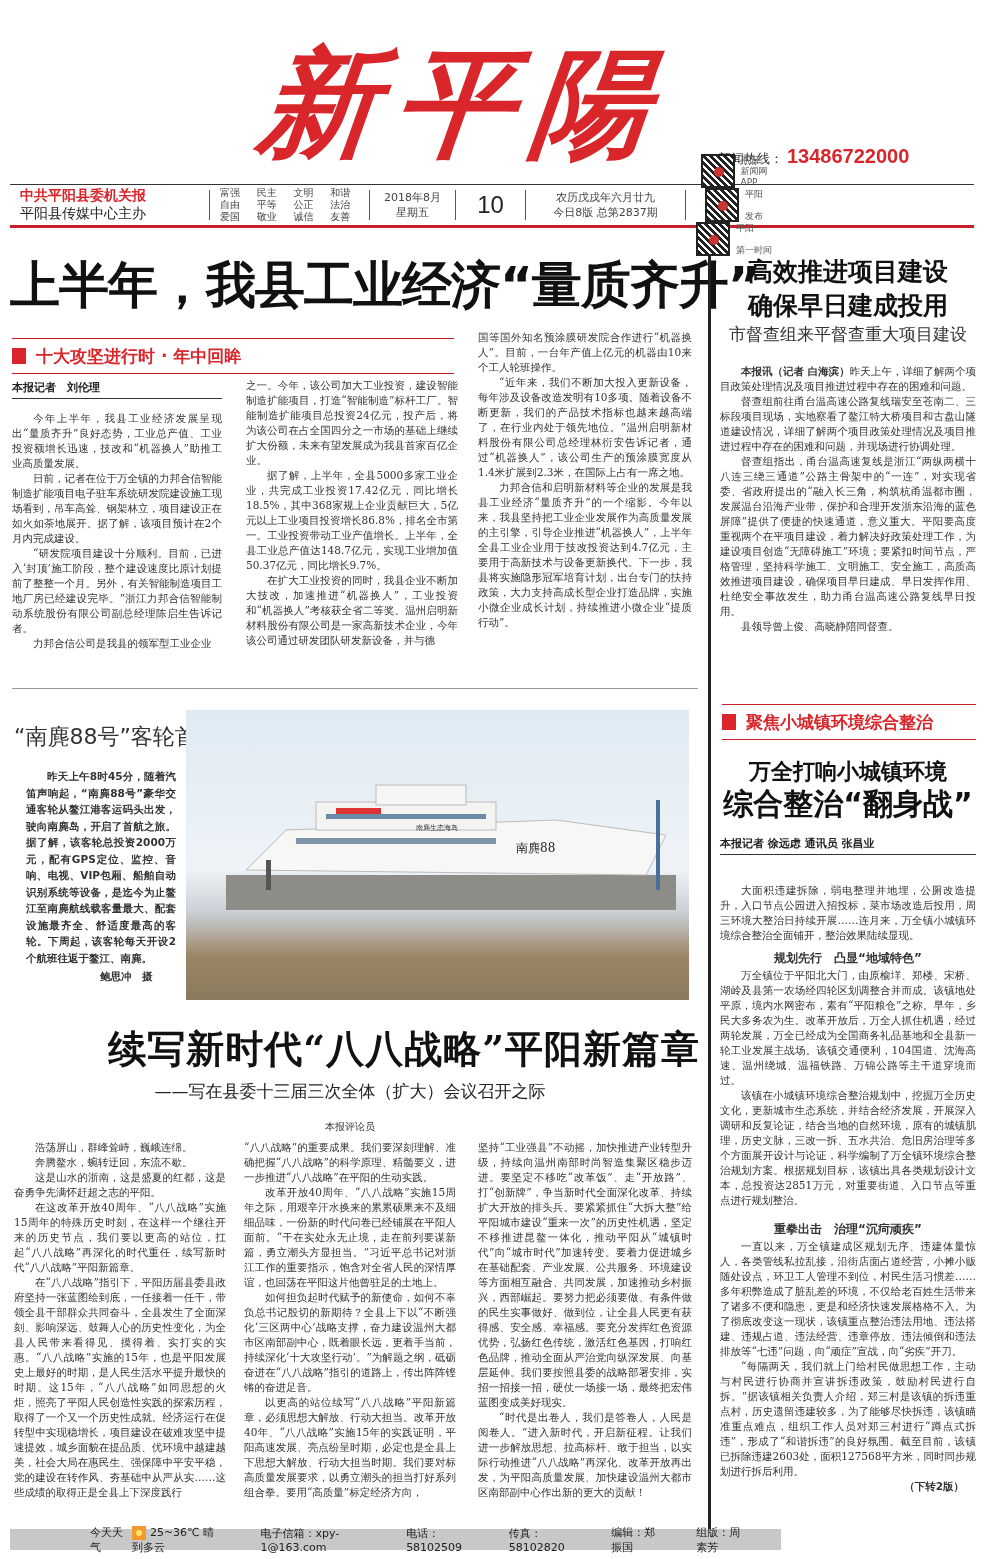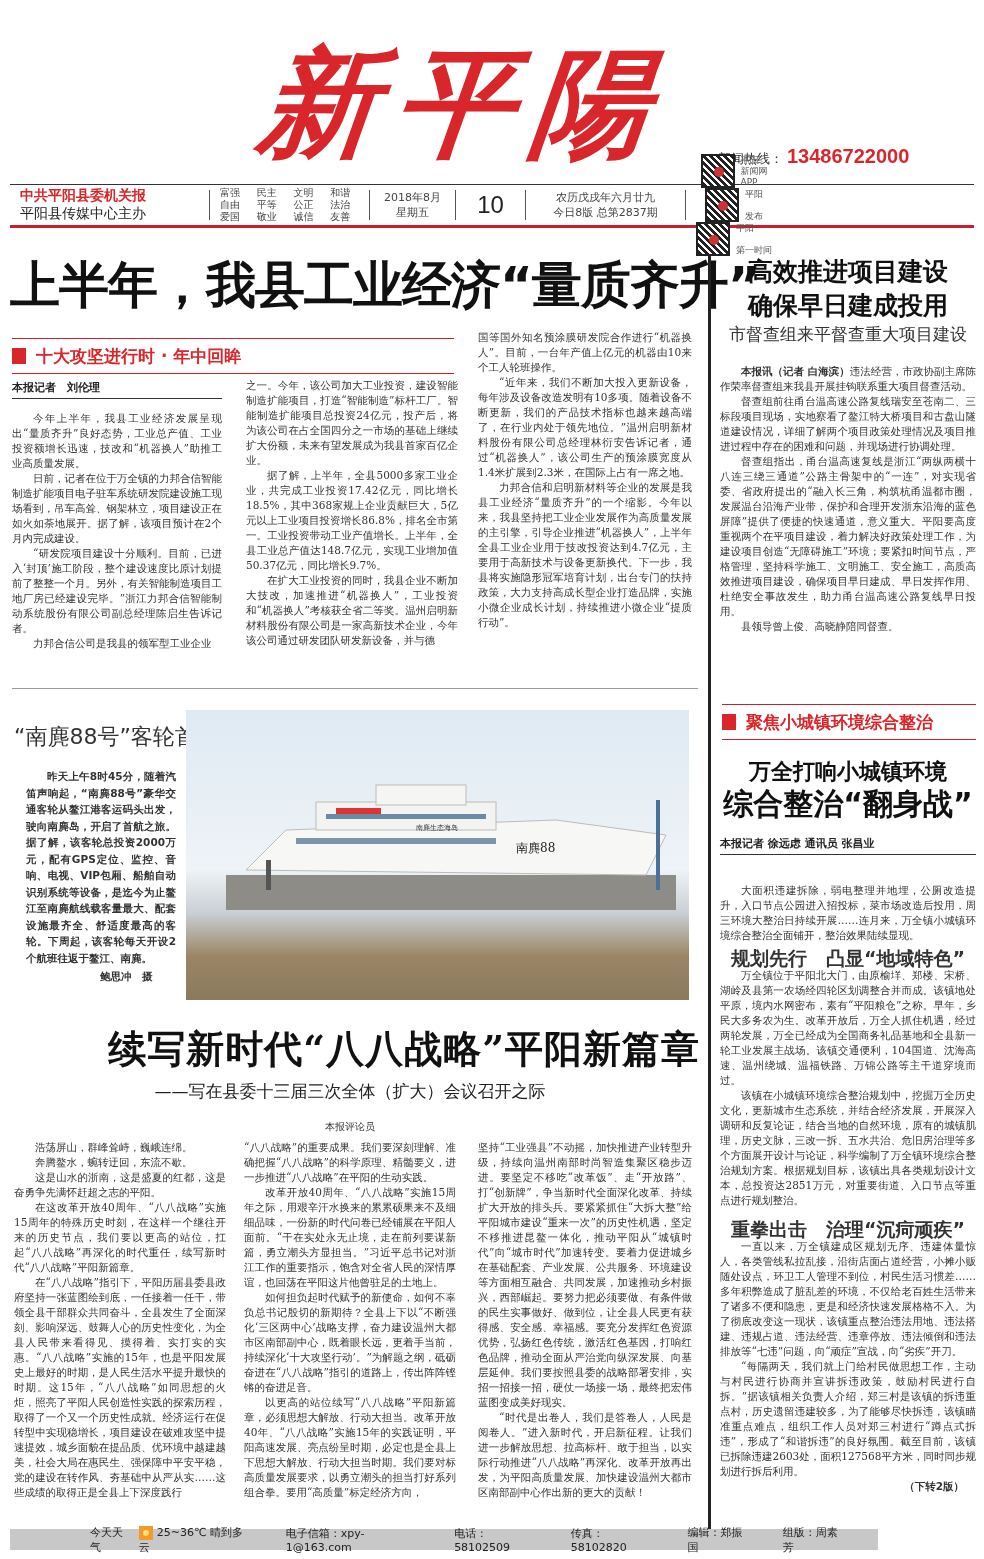--- a/index.html
+++ b/index.html
@@ -23,24 +23,24 @@
 .qrgrp{display:flex;align-items:center;margin-right:10px}
 .headline1{left:10px;top:252px;font-family:"DejaVu Sans",sans-serif;font-weight:bold;font-size:50px;color:#111;letter-spacing:-1px;white-space:nowrap}
 .vrule{left:708px;top:255px;width:3px;height:1285px;background:#222}
 .sec-head{display:flex;align-items:center;font-family:"DejaVu Sans",sans-serif;font-weight:bold;color:#d8262b;border-top:1px solid #c8202a;border-bottom:1px solid #c8202a}
 .sec-head .sq{width:14px;height:16px;background:#d8262b;margin-right:10px}
 .byline{font-size:11px;font-family:"DejaVu Sans",sans-serif;font-weight:bold;border-bottom:1px solid #333;padding-bottom:3px}
 .body{font-size:10.5px;line-height:15px;color:#333;text-align:justify}
 .body p{text-indent:2em}
 .r-title{font-family:"DejaVu Sans",sans-serif;font-weight:bold;font-size:23px;text-align:center;line-height:34px;color:#111}
 .r-sub{font-family:"DejaVu Sans",sans-serif;font-size:17px;text-align:center;color:#333}
-.subhead{font-family:"DejaVu Sans",sans-serif;font-weight:bold;font-size:19px;text-align:center;margin:8px 0 2px}
+.subhead{font-family:"DejaVu Sans",sans-serif;font-weight:bold;font-size:12px;text-align:center;margin:8px 0 2px}
 .photo{left:186px;top:710px;width:503px;height:290px;overflow:hidden;background:linear-gradient(#dfeaf3,#eef3f7 55%,#c9cfd4 70%,#9b8565 85%,#8a7a5d)}
 .ship{position:absolute;left:40px;top:70px;width:450px;height:130px}
-.foot{left:10px;top:1529px;width:868px;height:21px;background:#c8c8c8;display:flex;align-items:center;font-size:11px;font-family:"DejaVu Sans",sans-serif;color:#222;padding-left:80px;gap:0}
+.foot{left:10px;top:1529px;width:771px;height:21px;background:#c8c8c8;display:flex;align-items:center;font-size:11px;font-family:"DejaVu Sans",sans-serif;color:#222;padding-left:80px;gap:0}
 .foot span{margin-right:34px}
 .sun{display:inline-block;width:14px;height:14px;background:#f29a2e;margin-right:4px;vertical-align:middle;position:relative}
 .sun::after{content:"";position:absolute;left:4px;top:4px;width:6px;height:6px;border-radius:50%;background:#ffe36a}
 </style>
 </head>
 <body>
 
 <div class="abs masthead">新平陽</div>
 <div class="abs hotline sans">
   <span>新闻热线：</span><b>13486722000</b>
@@ -132,21 +132,21 @@
   <div>国等国外知名预涂膜研发院合作进行“机器换人”。目前，一台年产值上亿元的机器由10来个工人轮班操作。</div>
   <p>“近年来，我们不断加大投入更新设备，每年涉及设备改造发明有10多项。随着设备不断更新，我们的产品技术指标也越来越高端了，在行业内处于领先地位。”温州启明新材料股份有限公司总经理林衍安告诉记者，通过“机器换人”，该公司生产的预涂膜宽度从1.4米扩展到2.3米，在国际上占有一席之地。</p>
   <p>力邦合信和启明新材料等企业的发展是我县工业经济“量质齐升”的一个缩影。今年以来，我县坚持把工业企业发展作为高质量发展的主引擎，引导企业推进“机器换人”，上半年全县工业企业用于技改投资达到4.7亿元，主要用于高新技术与设备更新换代。下一步，我县将实施隐形冠军培育计划，出台专门的扶持政策，大力支持高成长型企业打造品牌，实施小微企业成长计划，持续推进小微企业“提质行动”。</p>
 </div>
 
 <div class="abs" style="left:720px;top:255px;width:256px">
   <div class="r-title" style="font-size:25px">高效推进项目建设</div>
   <div class="r-title" style="font-size:25px">确保早日建成投用</div>
   <div class="r-sub">市督查组来平督查重大项目建设</div>
   <div class="body" style="margin-top:18px">
-    <p><b class="sans">本报讯（记者 白海滨）</b><span>违法经营，市政协副主席陈作荣率督查组来我县开展挂钩联系重大项目督查活动。</span></p>
+    <p><b class="sans">本报讯（记者 白海滨）</b><span>昨天上午，详细了解两个项目政策处理情况及项目推进过程中存在的困难和问题。</span></p>
     <p>督查组前往甬台温高速公路复线瑞安至苍南二、三标段项目现场，实地察看了鳌江特大桥项目和古盘山隧道建设情况，详细了解两个项目政策处理情况及项目推进过程中存在的困难和问题，并现场进行协调处理。</p>
     <p>督查组指出，甬台温高速复线是浙江“两纵两横十八连三绕三通道”公路主骨架中的“一连”，对实现省委、省政府提出的“融入长三角，构筑杭甬温都市圈，发展温台沿海产业带，保护和合理开发浙东沿海的蓝色屏障”提供了便捷的快速通道，意义重大。平阳要高度重视两个在平项目建设，着力解决好政策处理工作，为建设项目创造“无障碍施工”环境；要紧扣时间节点，严格管理，坚持科学施工、文明施工、安全施工，高质高效推进项目建设，确保项目早日建成、早日发挥作用、杜绝安全事故发生，助力甬台温高速公路复线早日投用。</p>
     <p>县领导曾上俊、高晓静陪同督查。</p>
   </div>
 </div>
 
 <div class="abs" style="left:12px;top:688px;width:686px;height:1px;background:#999"></div>
 
 <div class="abs sans" style="left:14px;top:722px;font-size:22px;color:#333">“南麂88号”客轮首航</div>
 <div class="abs sans" style="left:26px;top:768px;width:150px;font-size:10.5px;line-height:16.5px;color:#333;font-weight:bold;text-align:justify;text-indent:2em">昨天上午8时45分，随着汽笛声响起，“南麂88号”豪华交通客轮从鳌江港客运码头出发，驶向南麂岛，开启了首航之旅。据了解，该客轮总投资2000万元，配有GPS定位、监控、音响、电视、VIP包厢、船舶自动识别系统等设备，是迄今为止鳌江至南麂航线载客量最大、配套设施最齐全、舒适度最高的客轮。下周起，该客轮每天开设2个航班往返于鳌江、南麂。</div>

